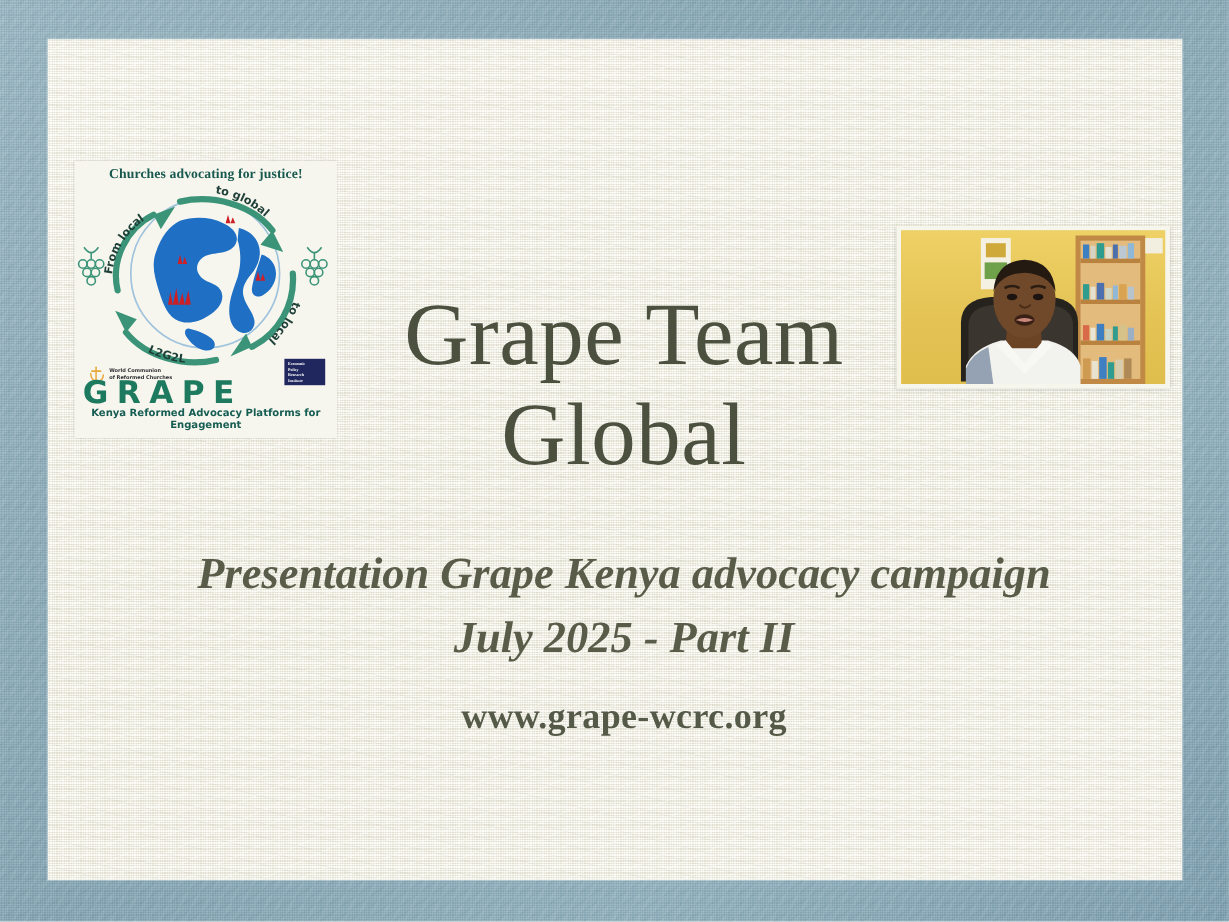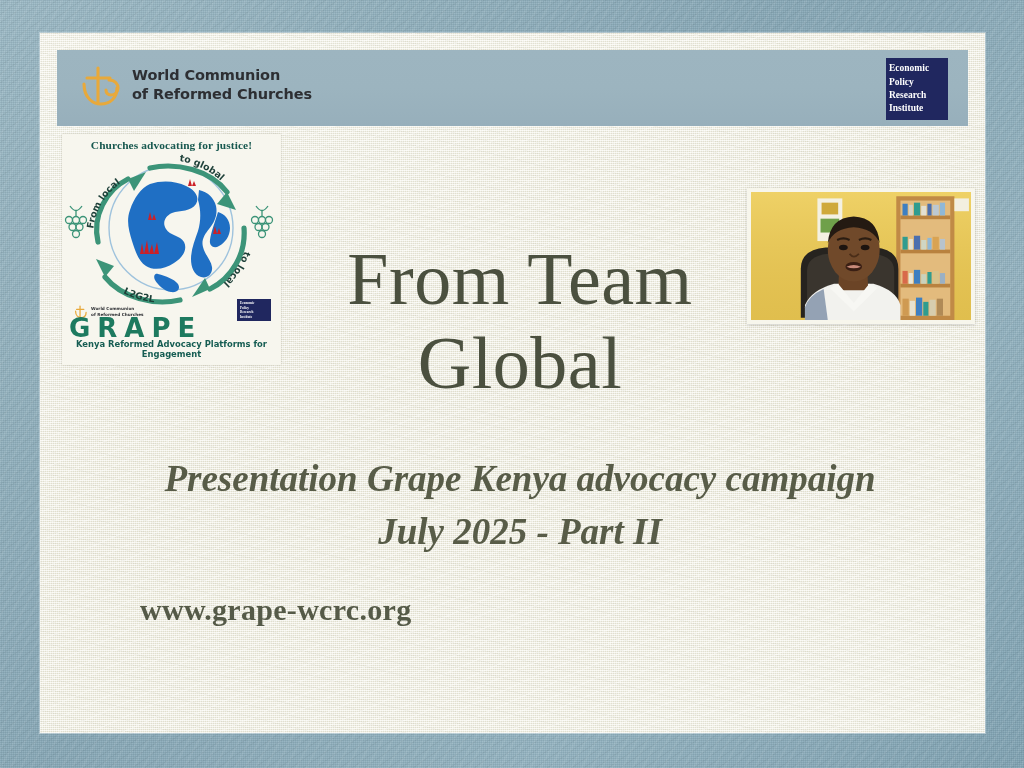--- a/index.html
+++ b/index.html
@@ -208,60 +208,38 @@
     font-weight: 700;
     font-size: 37px;
     line-height: 1.42;
     color: #585c48;
     z-index: 4;
     white-space: pre-line;
   }
   .weburl {
     position: absolute;
     left: 100px;
-    top: 560px;
+    top: 548px;
     width: 760px;
-    text-align: left;
+    text-align: center;
     font-family: "Liberation Serif", serif;
     font-weight: 700;
     font-size: 30px;
     color: #555a48;
     letter-spacing: 0.3px;
     z-index: 4;
   }
 </style>
 </head>
 <body>
 
 <div id="canvas">
 
   <div id="slide">
 
-    <div class="header-band">
-
-      <div class="wcrc-logo">
-        <svg class="wcrc-mark" viewBox="0 0 44 46">
-          <g fill="none" stroke="#e8a93b" stroke-width="3.1" stroke-linecap="round">
-            <path d="M19 6 L19 40"></path>
-            <path d="M8 16 L31 16"></path>
-            <path d="M5 22 C5 36, 14 42, 22 42 C31 42, 38 36, 38 26"></path>
-            <path d="M30 18 C36 18, 39 22, 39 26 C39 30, 36 33, 32 33 C29 33, 27 31, 27 28"></path>
-          </g>
-        </svg>
-        <div class="wcrc-text">World Communion
-of Reformed Churches</div>
-      </div>
-
-      <div class="epri-logo">
-        <div class="epri-text">Economic
-Policy
-Research
-Institute</div>
-      </div>
-    </div>
 
     <div class="grape-poster">
 
       <div class="poster-head">Churches advocating for justice!</div>
 
       <svg class="poster-svg" viewBox="0 0 219 170">
 
         <circle cx="109" cy="78" r="62" fill="none" stroke="#9fc3dd" stroke-width="1.4"></circle>
 
         <g fill="#1f6fc4">
@@ -429,21 +407,21 @@
           <path d="M83 45 Q89 42 95 45" stroke="#2b1d12" stroke-width="2" fill="none"></path>
           <path d="M104 45 Q110 42 116 45" stroke="#2b1d12" stroke-width="2" fill="none"></path>
           <path d="M95 58 Q99 63 104 58" stroke="#4a2d18" stroke-width="1.6" fill="none"></path>
           <ellipse cx="99" cy="70" rx="8" ry="4.4" fill="#3a1f14"></ellipse>
           <path d="M92 70 Q99 67 106 70 Q99 73 92 70 Z" fill="#c88a7a"></path>
         </svg>
       </div>
     </div>
 
     <div class="title">
-      <div>From Team</div>
+      <div>Grape Team</div>
       <div>Global</div>
     </div>
 
     <div class="subtitle">Presentation Grape Kenya advocacy campaign
 July 2025 - Part II</div>
 
     <div class="weburl">www.grape-wcrc.org</div>
 
   </div>
 </div>

